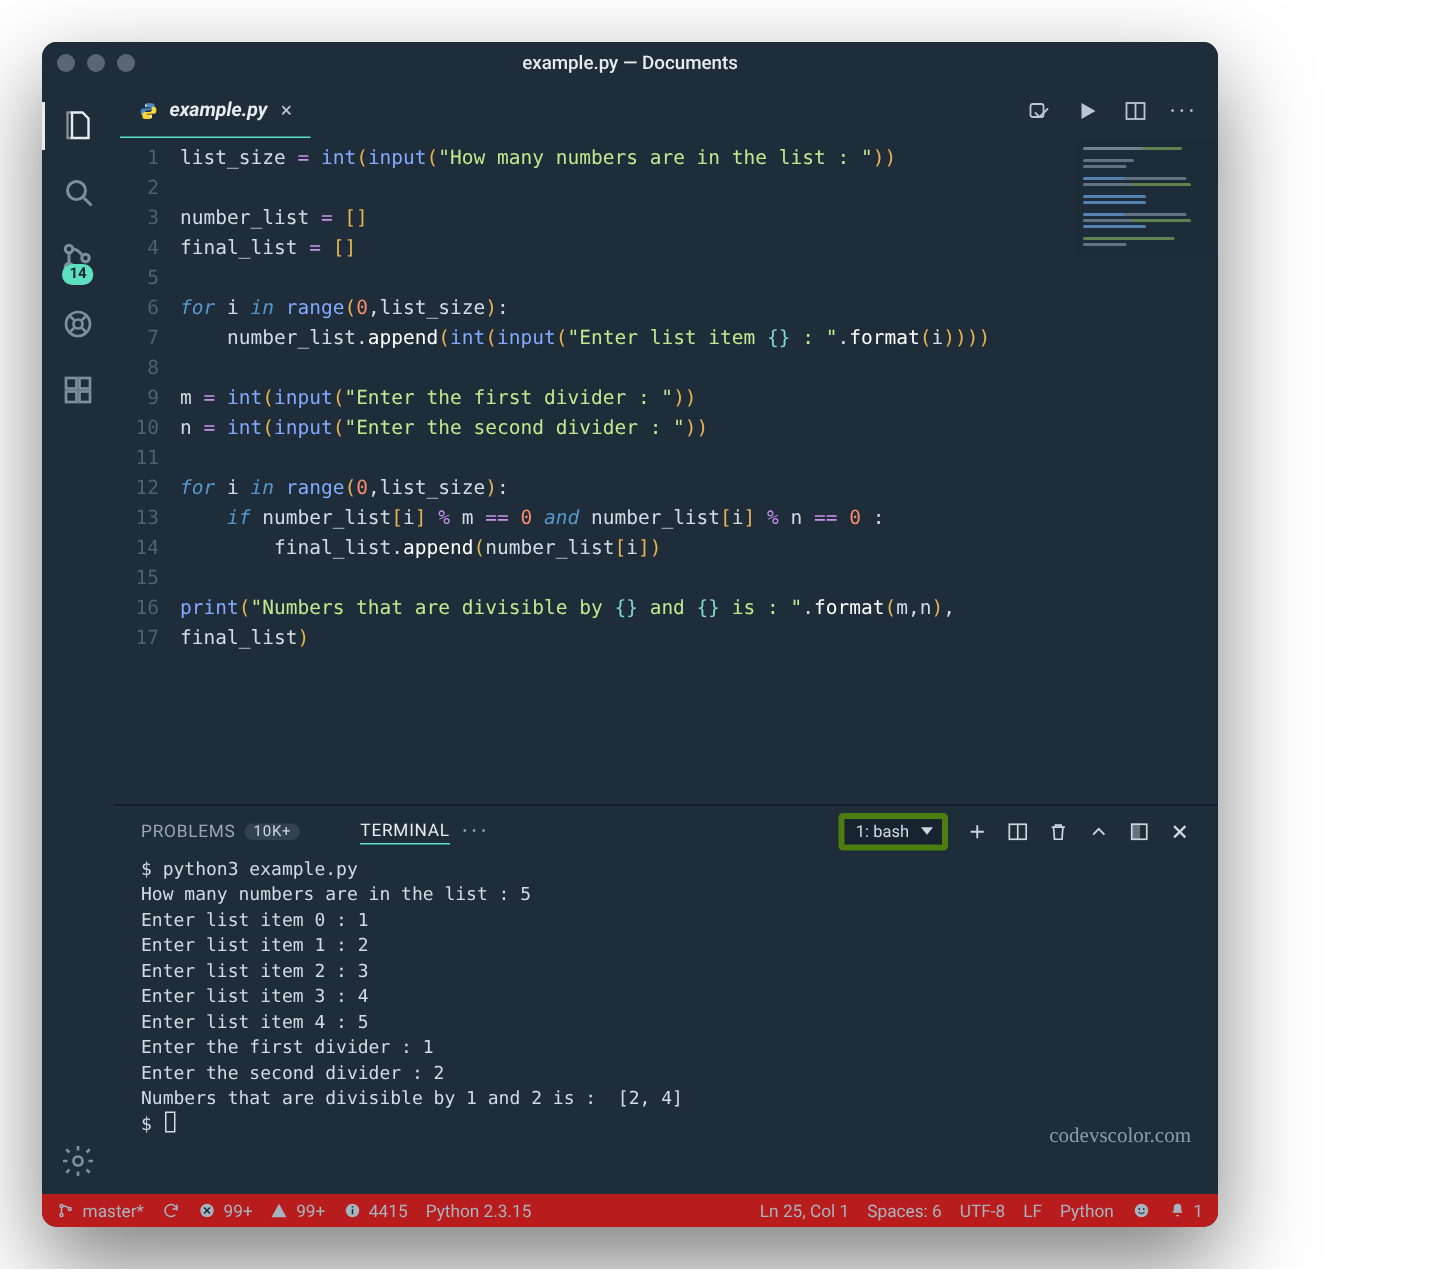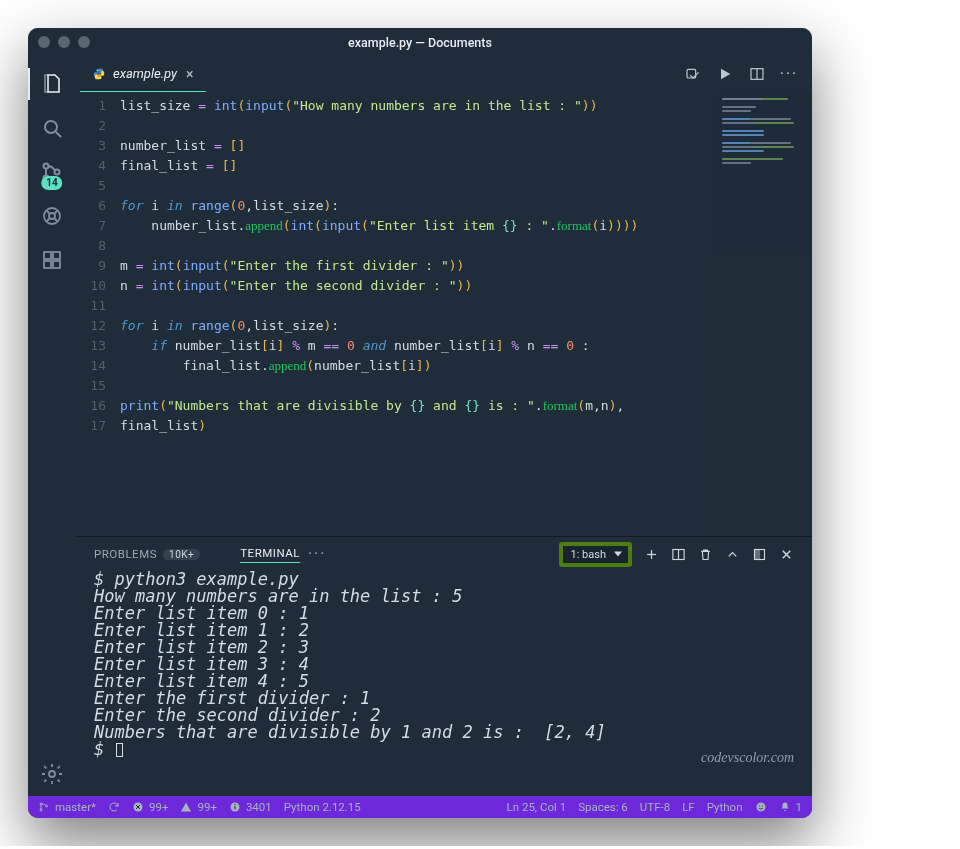--- a/index.html
+++ b/index.html
@@ -117,21 +117,21 @@
     color: #e8ecef;
     border-bottom: 1px solid #5de0c0;
     font-style: italic;
     cursor: pointer;
   }
   .tab .pyicon {
     width: 14px; height: 14px;
     display: inline-block;
     font-style: normal;
   }
-  .tab .tab-title { font-weight: 400; }
+  .tab .tab-title { font-weight: 700; }
   .tab .close { font-style: normal; color: #bcc6ce; font-size: 14px; margin-left: 2px; }
   .tabspacer { flex: 1; }
   .tabactions {
     display: flex;
     align-items: center;
     gap: 14px;
     padding-right: 14px;
     color: #bcc6ce;
   }
   .tabactions .tabaction { width: 18px; height: 18px; display:flex; align-items:center; justify-content:center; cursor:pointer; }
@@ -162,21 +162,21 @@
     font-family: Menlo, Consolas, monospace;
     font-size: 13px;
     line-height: 20px;
     color: #d4dce3;
     white-space: pre;
     padding-top: 4px;
   }
   .gutter pre { font-family: Menlo, Consolas, monospace; font-size: 13px; line-height: 20px; padding-top:4px; }           
   .kw { color: #5598cb; font-style: italic; } 
   .fn { color: #82aaff; }           
-  .mth{ color: #22c55e; font-family: Liberation Serif, serif; }           
+  .mth{ color: #ffffff; }           
   .nm { color: #d4dce3; }           
   .num{ color: #f78c6c; }           
   .str{ color: #c3e88d; }           
   .plc{ color: #7fdbca; }
   .eq { color: #c792ea; }
   .pct{ color: #c792ea; }
   .pn { color: #e6b450; }
 
   
   .minimap {
@@ -235,50 +235,48 @@
     transform: translateY(-50%);
   }
   .panel-right .picon { width:15px; height:15px; display:flex; align-items:center; justify-content:center; cursor:pointer; }
   .panel-body {
     flex:1;
     padding: 0 18px 6px 18px;
     overflow:hidden;
   }
   .panel-body pre {
     font-family: Menlo, Consolas, monospace;
-    font-size: 17px;
+    font-size: 12px;
     line-height: 17px;
     color: #d4dce3;
     white-space: pre;
-    font-style: italic;
   }
   .prompt-cursor {
     display:inline-block;
     width:7px; height:14px;
     border:1px solid #d4dce3;
     vertical-align:-2px;
     margin-left:2px;
   }
 
   
   .watermark {
     position: absolute;
     right: 18px;
     bottom: 30px;
     color: #9fb0bd;
-    font-style: italic;
     font-family: Georgia, serif;
     font-size: 14px;
     opacity: .85;
   }
 
   
   .statusbar {
     height: 22px;
-    background: #6d28d9;
+    background: #b91c1c;
     display: flex;
     align-items: center;
     font-size: 11.5px;
     color: #a6b4bf;
     padding: 0 10px;
     gap: 12px;
   }
   .statusbar .stat { display:flex; align-items:center; gap:5px; cursor:pointer; }
   .statusbar .sspacer { flex:1; }
   .statusbar svg { width:12px; height:12px; }
@@ -543,24 +541,24 @@
           <path d="M12 3l10 18H2z"></path>
         </svg>
       <span>99+</span>
     </div>
     <div class="stat">
       <svg viewBox="0 0 24 24" fill="currentColor">
           <circle cx="12" cy="12" r="9"></circle>
           <rect x="11" y="10" width="2" height="7" fill="#1a2633"></rect>
           <rect x="11" y="6" width="2" height="2" fill="#1a2633"></rect>
         </svg>
-      <span>3401</span>
-    </div>
-    <div class="stat">
-        <span>Python 2.12.15</span>
+      <span>4415</span>
+    </div>
+    <div class="stat">
+        <span>Python 2.3.15</span>
       </div>
     <div class="sspacer"></div>
     <div class="stat">
         <span>Ln 25, Col 1</span>
       </div>
     <div class="stat">
         <span>Spaces: 6</span>
       </div>
     <div class="stat">
         <span>UTF-8</span>

